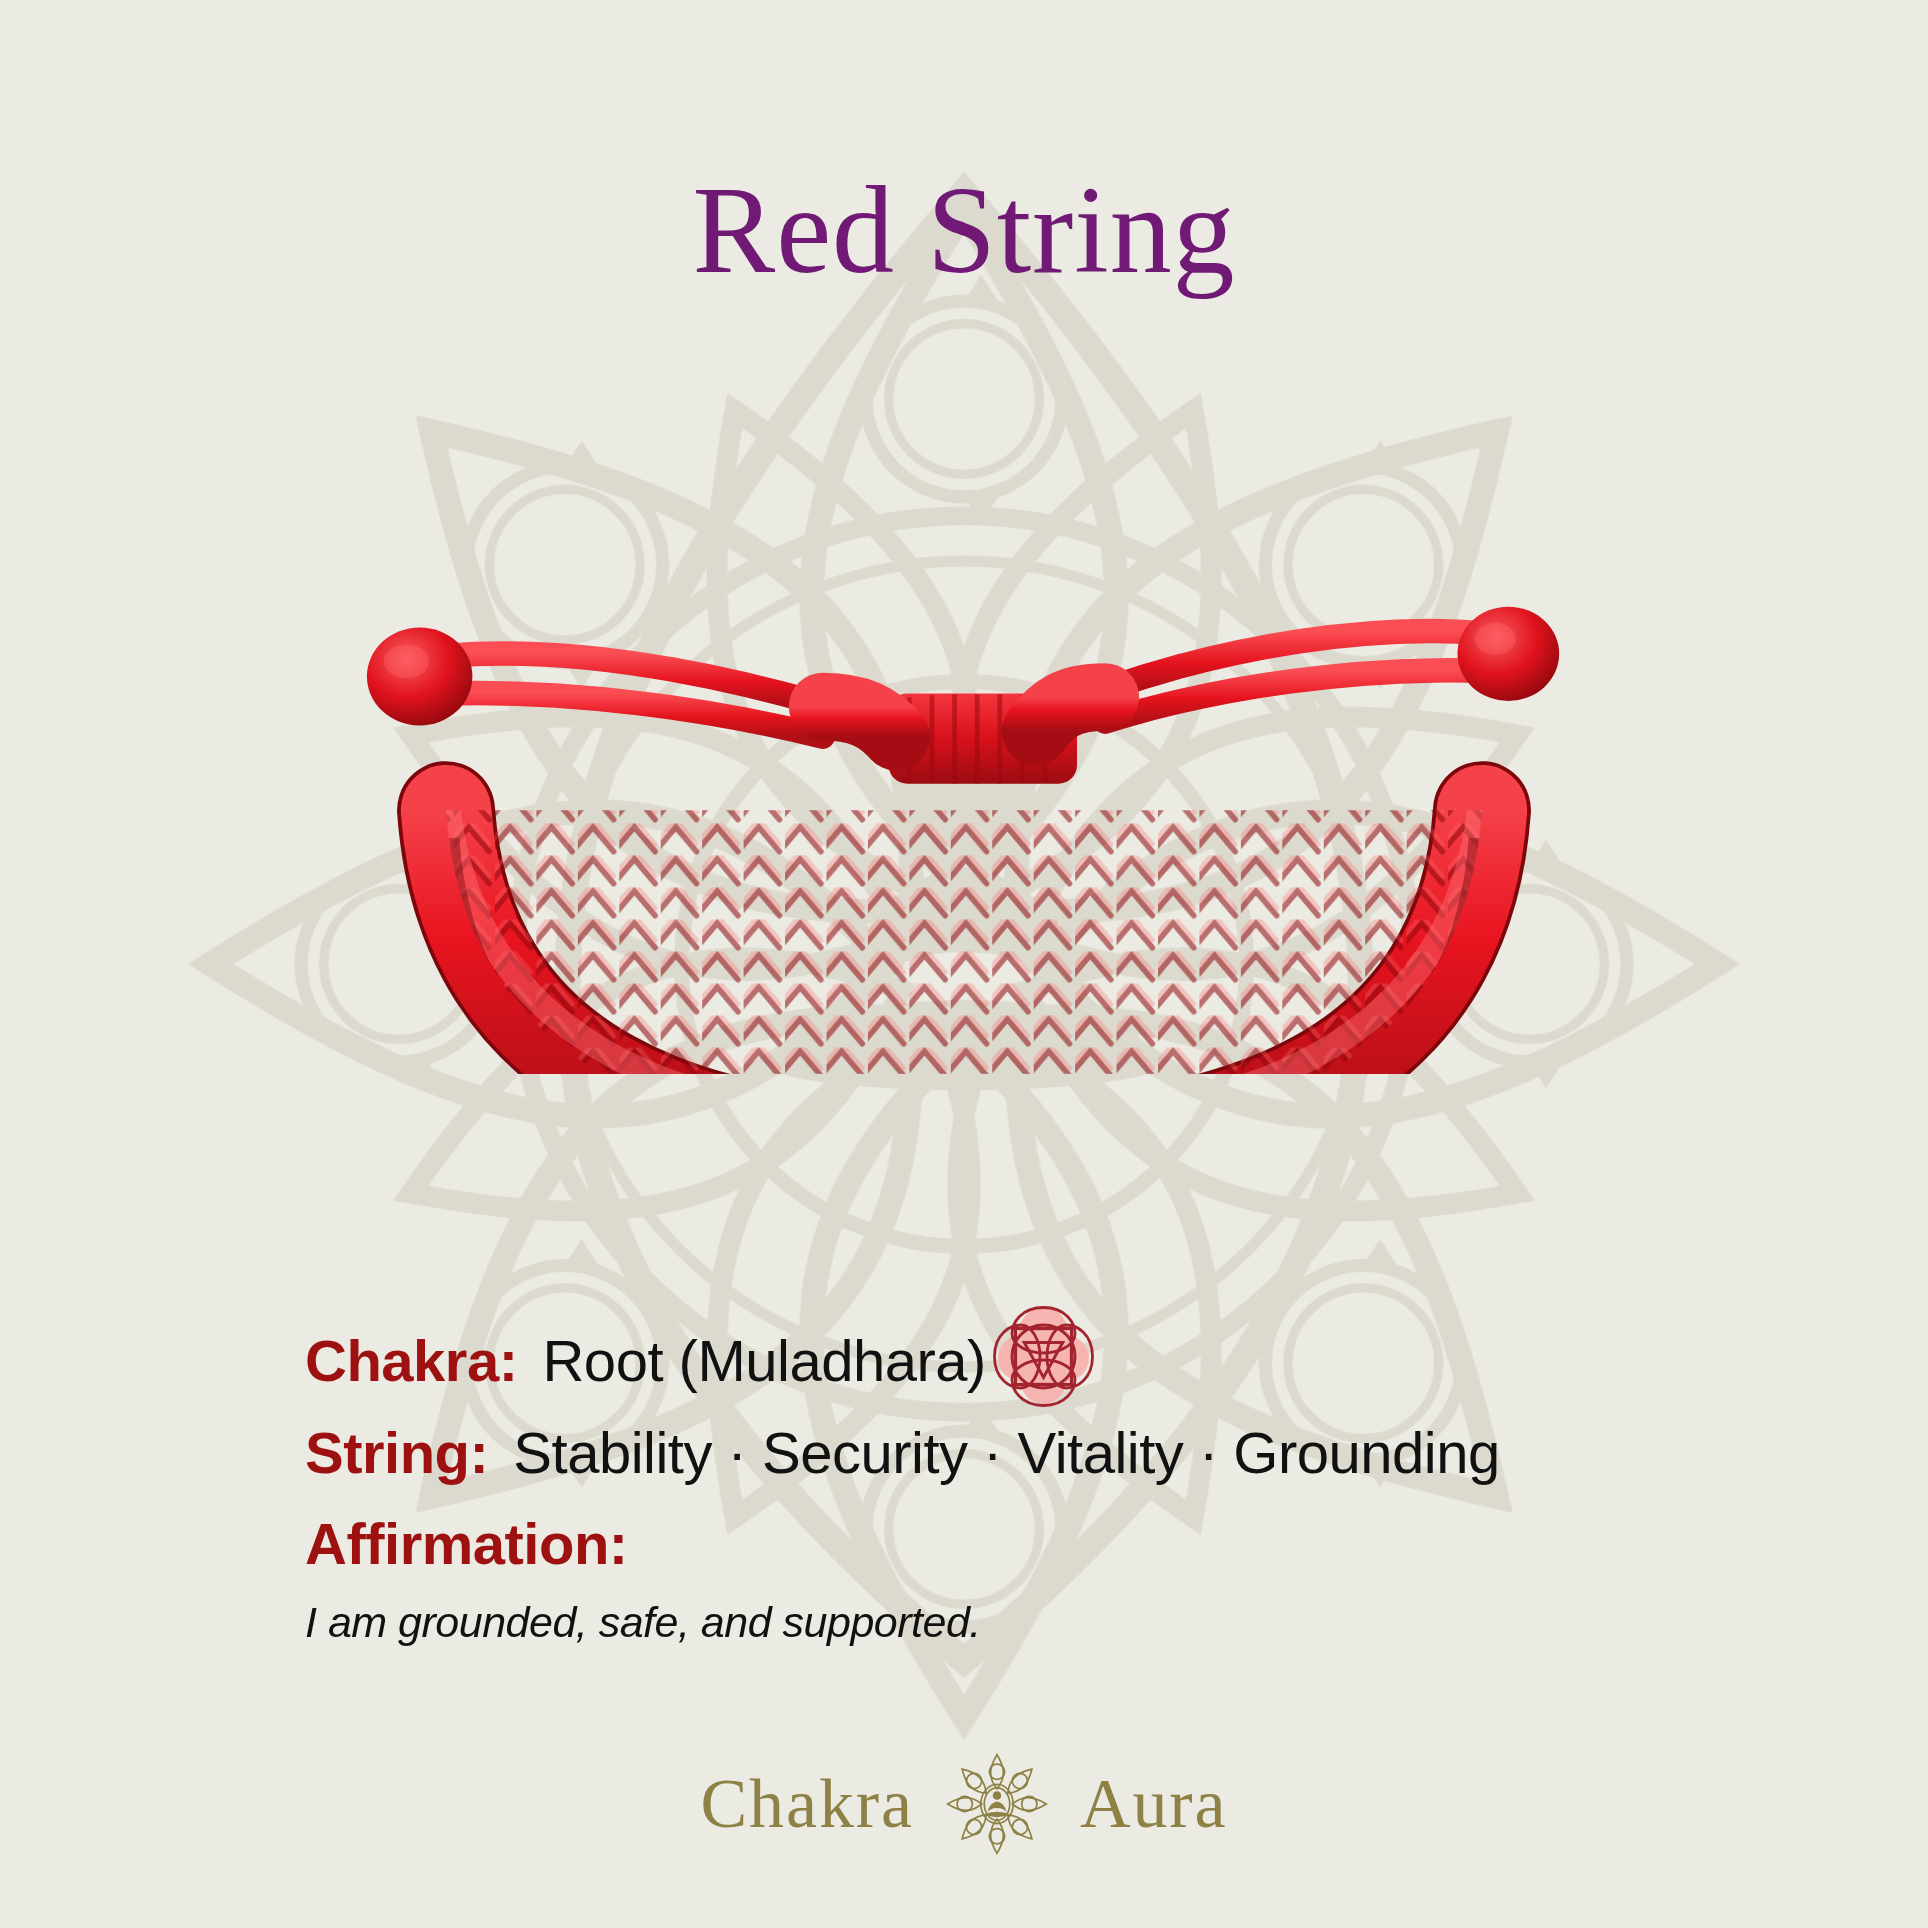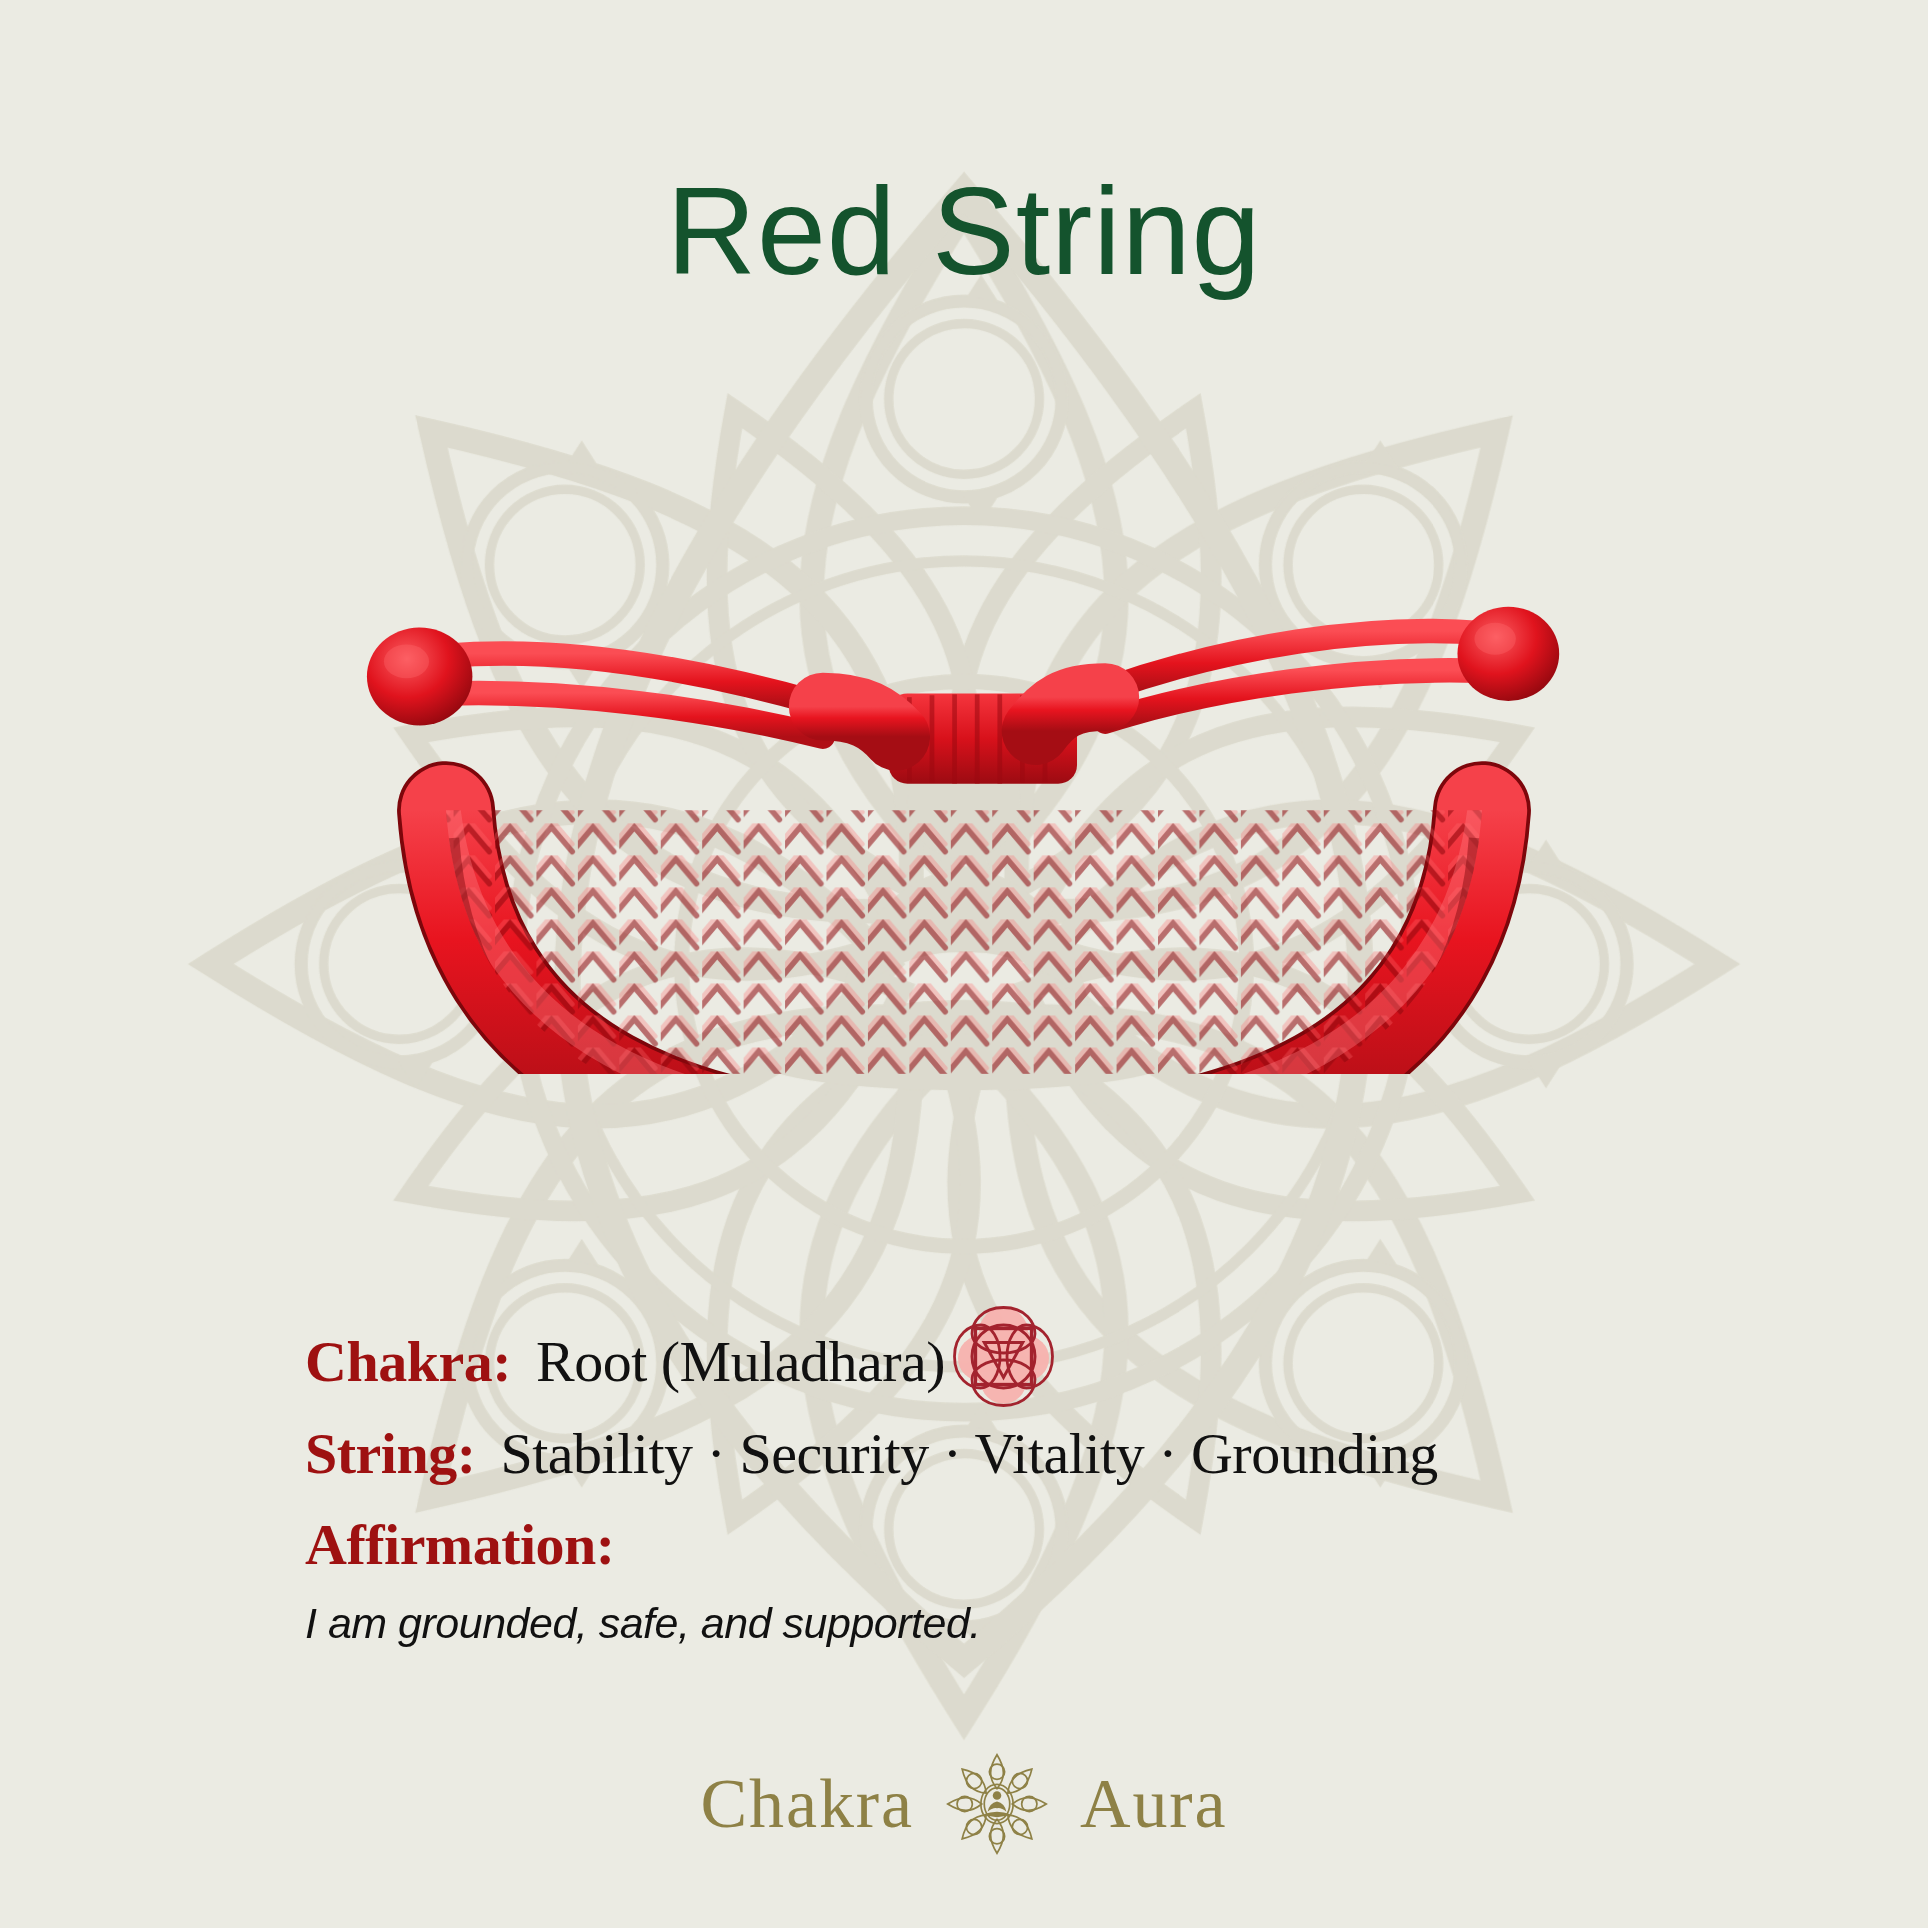--- a/index.html
+++ b/index.html
@@ -24,25 +24,25 @@
     width:1695px;height:1695px;
     opacity:1;
     pointer-events:none;
   }
 
   
   #title{
     position:absolute;
     left:0;right:0;top:83px;
     text-align:center;
-    font-family:Liberation Sans, sans-serif;
+    font-family:Liberation Serif, serif;
     font-size:124px;
     line-height:1.05;
     letter-spacing:0.9px;
-    color:#14532d;
+    color:#701a75;
     font-weight:400;
     z-index:5;
   }
 
   
   #bracelet-wrap{
     position:absolute;
     left:50%;top:471px;
     transform:translateX(-50%);
     width:1601px;height:603px;
@@ -57,21 +57,20 @@
     top:1276px;
     right:141px;
     z-index:6;
   }
   .info-row{
     display:flex;
     align-items:baseline;
     flex-wrap:nowrap;
     margin-bottom:24.5px;
     white-space:nowrap;
-    font-family:Liberation Serif, serif;
   }
   .lbl{
     font-weight:bold;
     color:#9e1111;
     font-size:58px;
     letter-spacing:-0.5px;
   }
   .val{
     color:#111111;
     font-size:58px;

